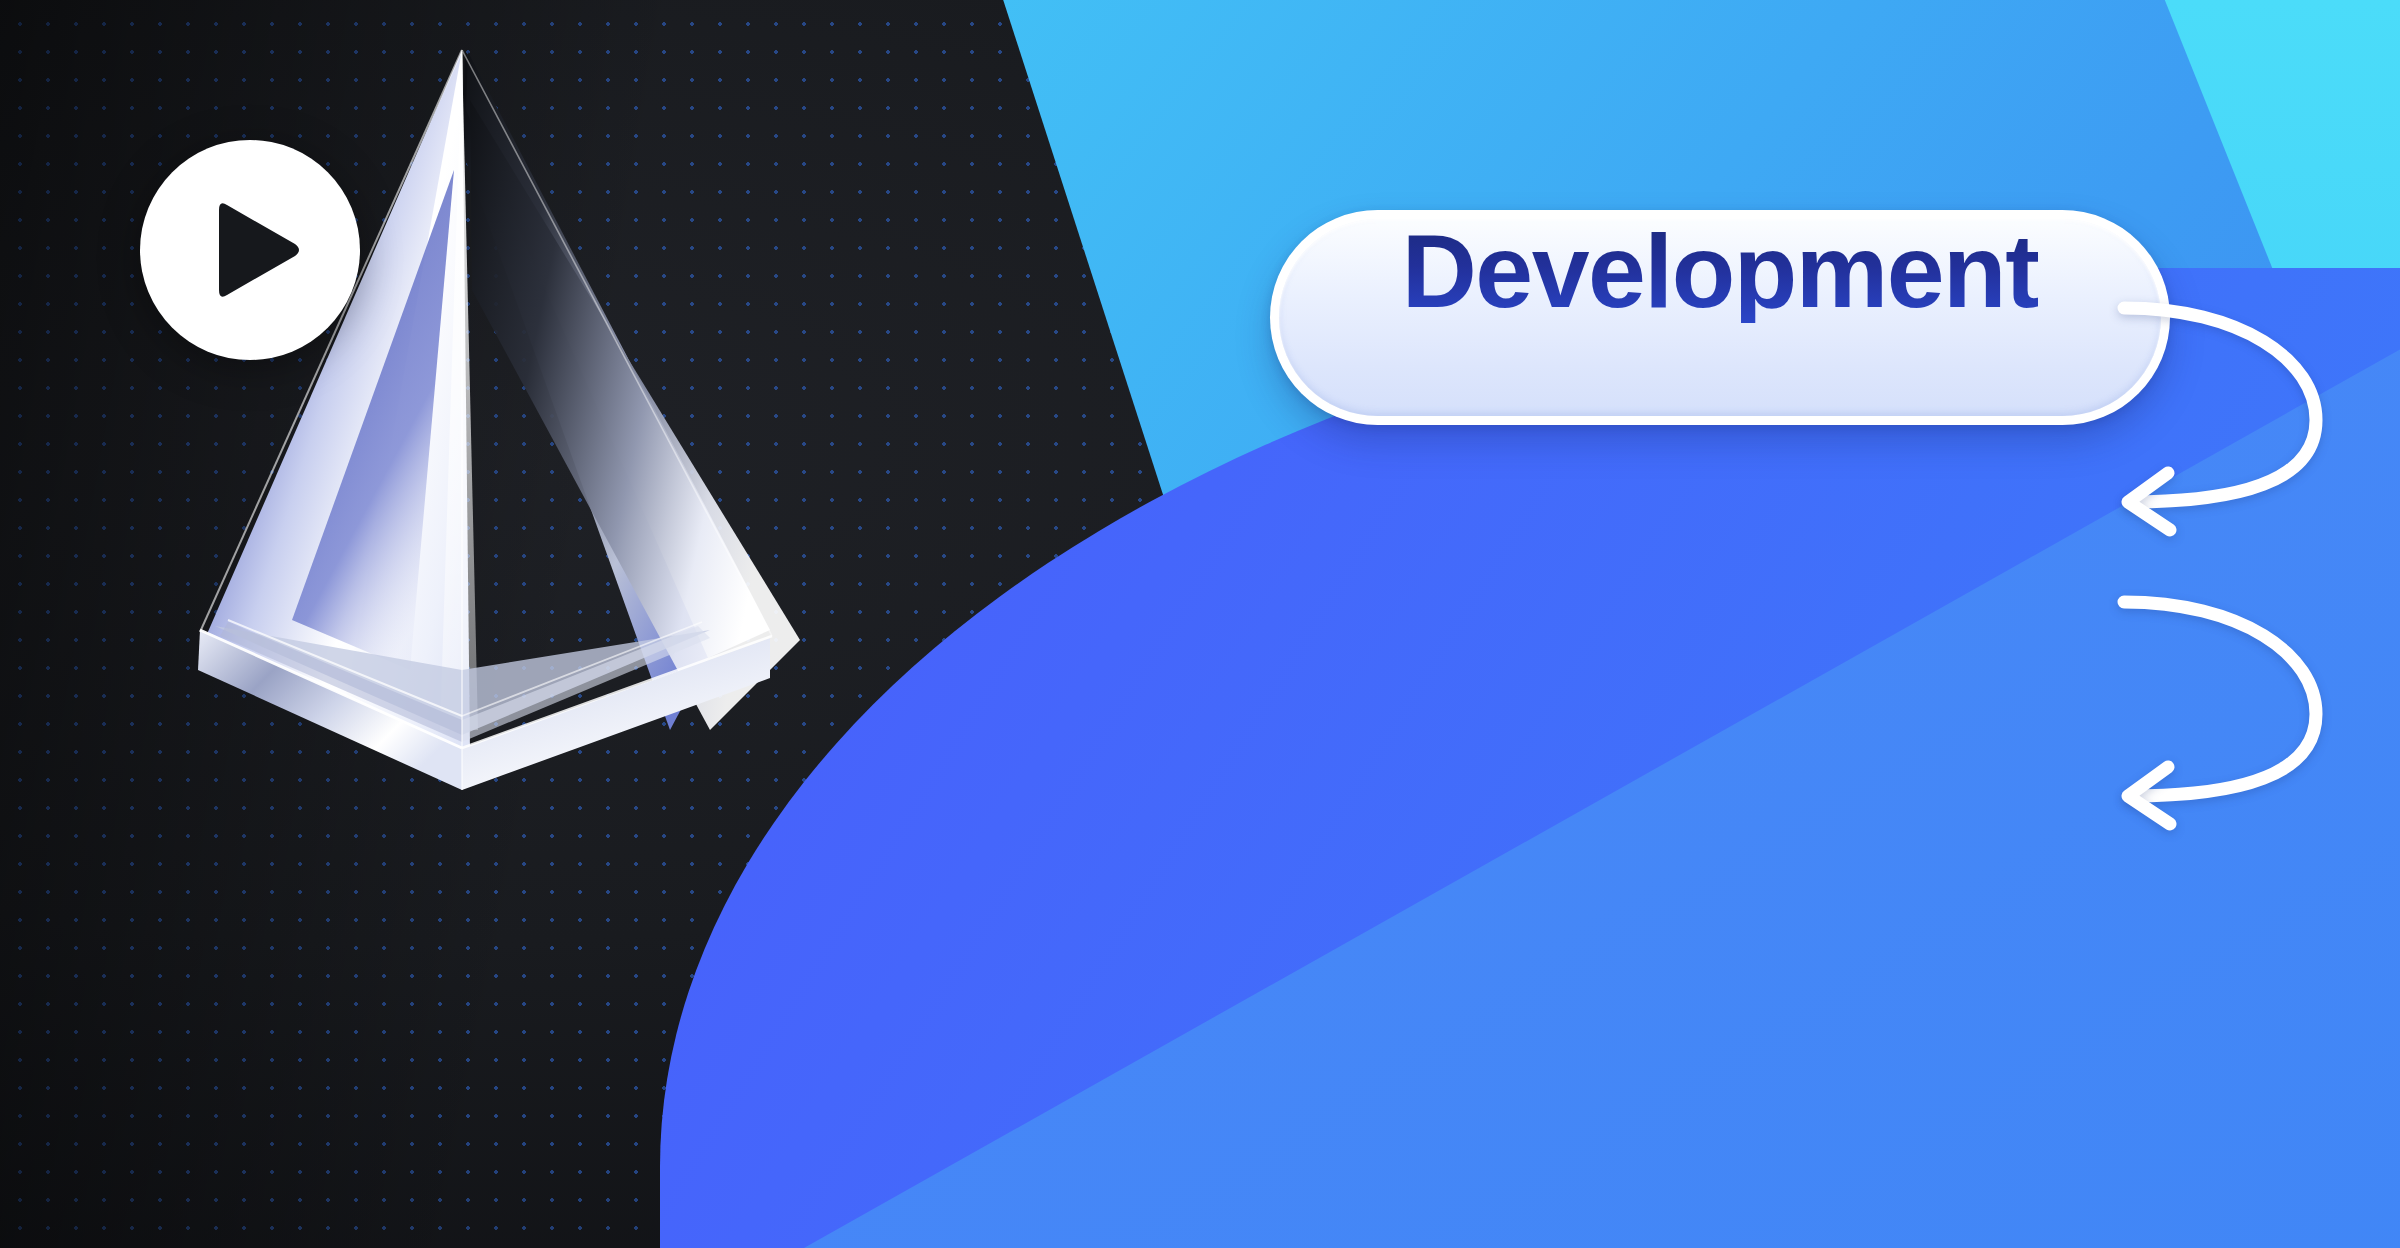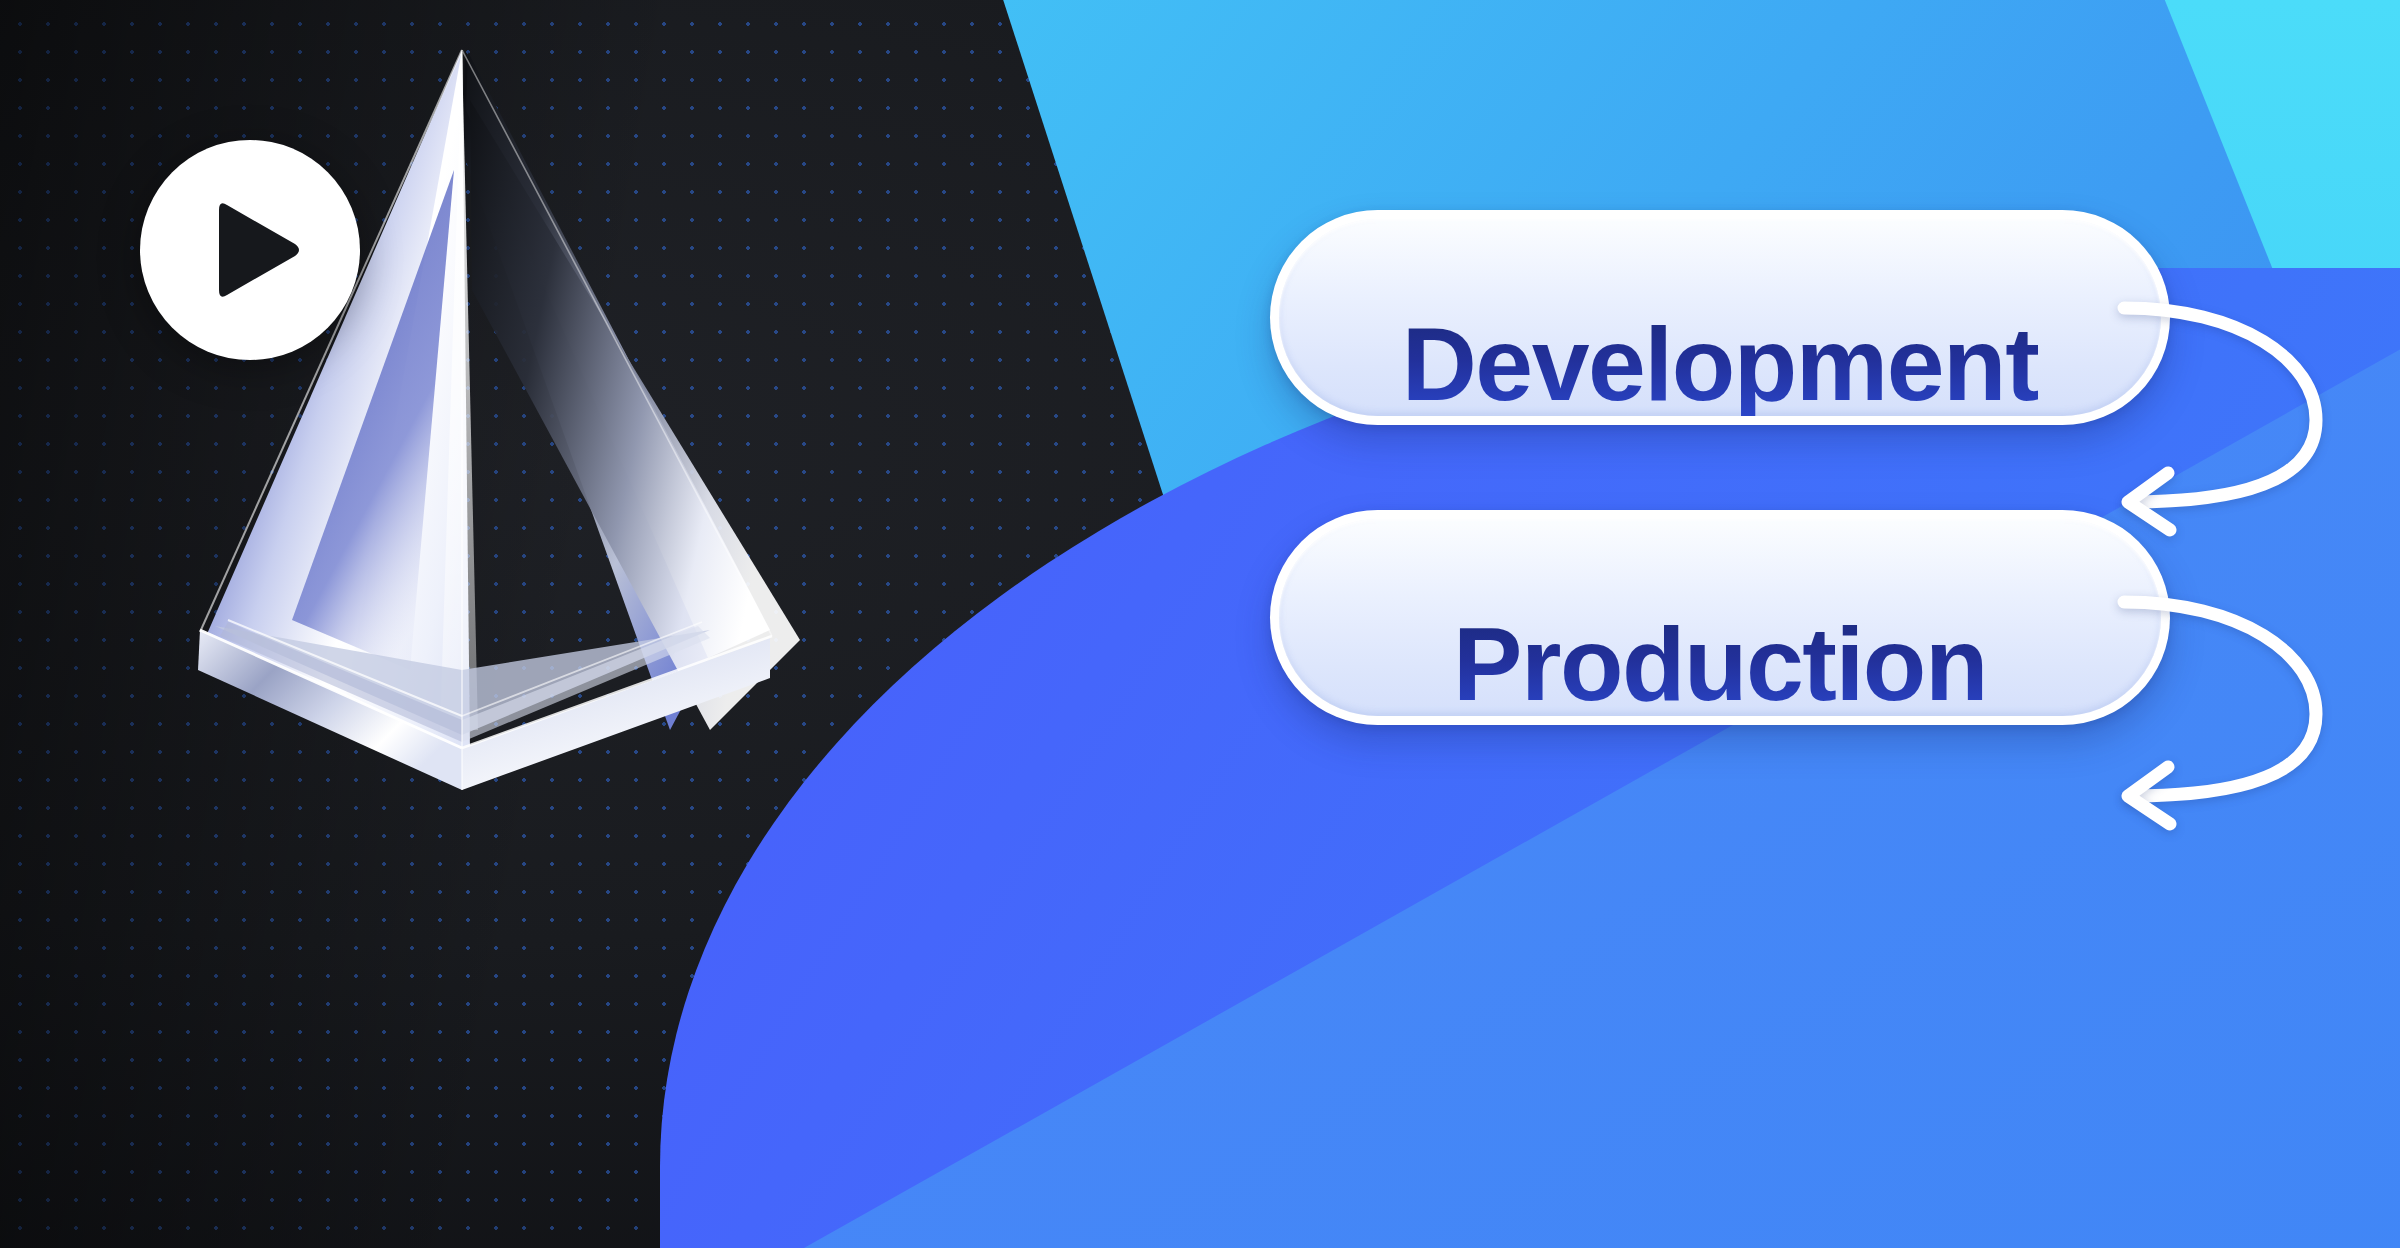--- a/index.html
+++ b/index.html
@@ -118,21 +118,21 @@
     margin-bottom: 85px;
     box-shadow: 0 18px 34px rgba(24,40,110,.26), 0 3px 10px rgba(24,40,110,.18);
     cursor: pointer;
   }
   .pill-inner {
     width: 100%;
     height: 100%;
     border-radius: 104px;
     background: linear-gradient(180deg, #fbfdff 0%, #eaf0fe 40%, #dde6fc 75%, #d5e0fb 100%);
     display: flex;
-    align-items: flex-end;
+    align-items: flex-start;
     justify-content: center;
     box-shadow: inset 0 2px 3px rgba(255,255,255,.9), inset 0 -3px 7px rgba(120,145,220,.22);
   }
   .pill-label {
     font-size: 104px;
     font-weight: 700;
     letter-spacing: -1.5px;
     background: linear-gradient(180deg, #1c2a7e 0%, #22309a 45%, #2a45c8 100%);
     -webkit-background-clip: text;
             background-clip: text;
@@ -265,25 +265,20 @@
 
   <div class="pills">
 
     <div class="pill">
       <div class="pill-inner">
         <span class="pill-label">Development</span>
       </div>
     </div>
 
 
-    <div class="pill">
-      <div class="pill-inner">
-        <span class="pill-label">Production</span>
-      </div>
-    </div>
 
   </div>
 
   <div class="arrows">
     <svg viewBox="0 0 300 700" xmlns="http://www.w3.org/2000/svg">
 
       <g>
         <path class="arrow-path" d="M 4 118 C 120 118, 196 170, 196 230 C 196 292, 118 312, 10 312"></path>
         <path class="arrow-path" d="M 48 283 L 8 312 L 50 340"></path>
       </g>

